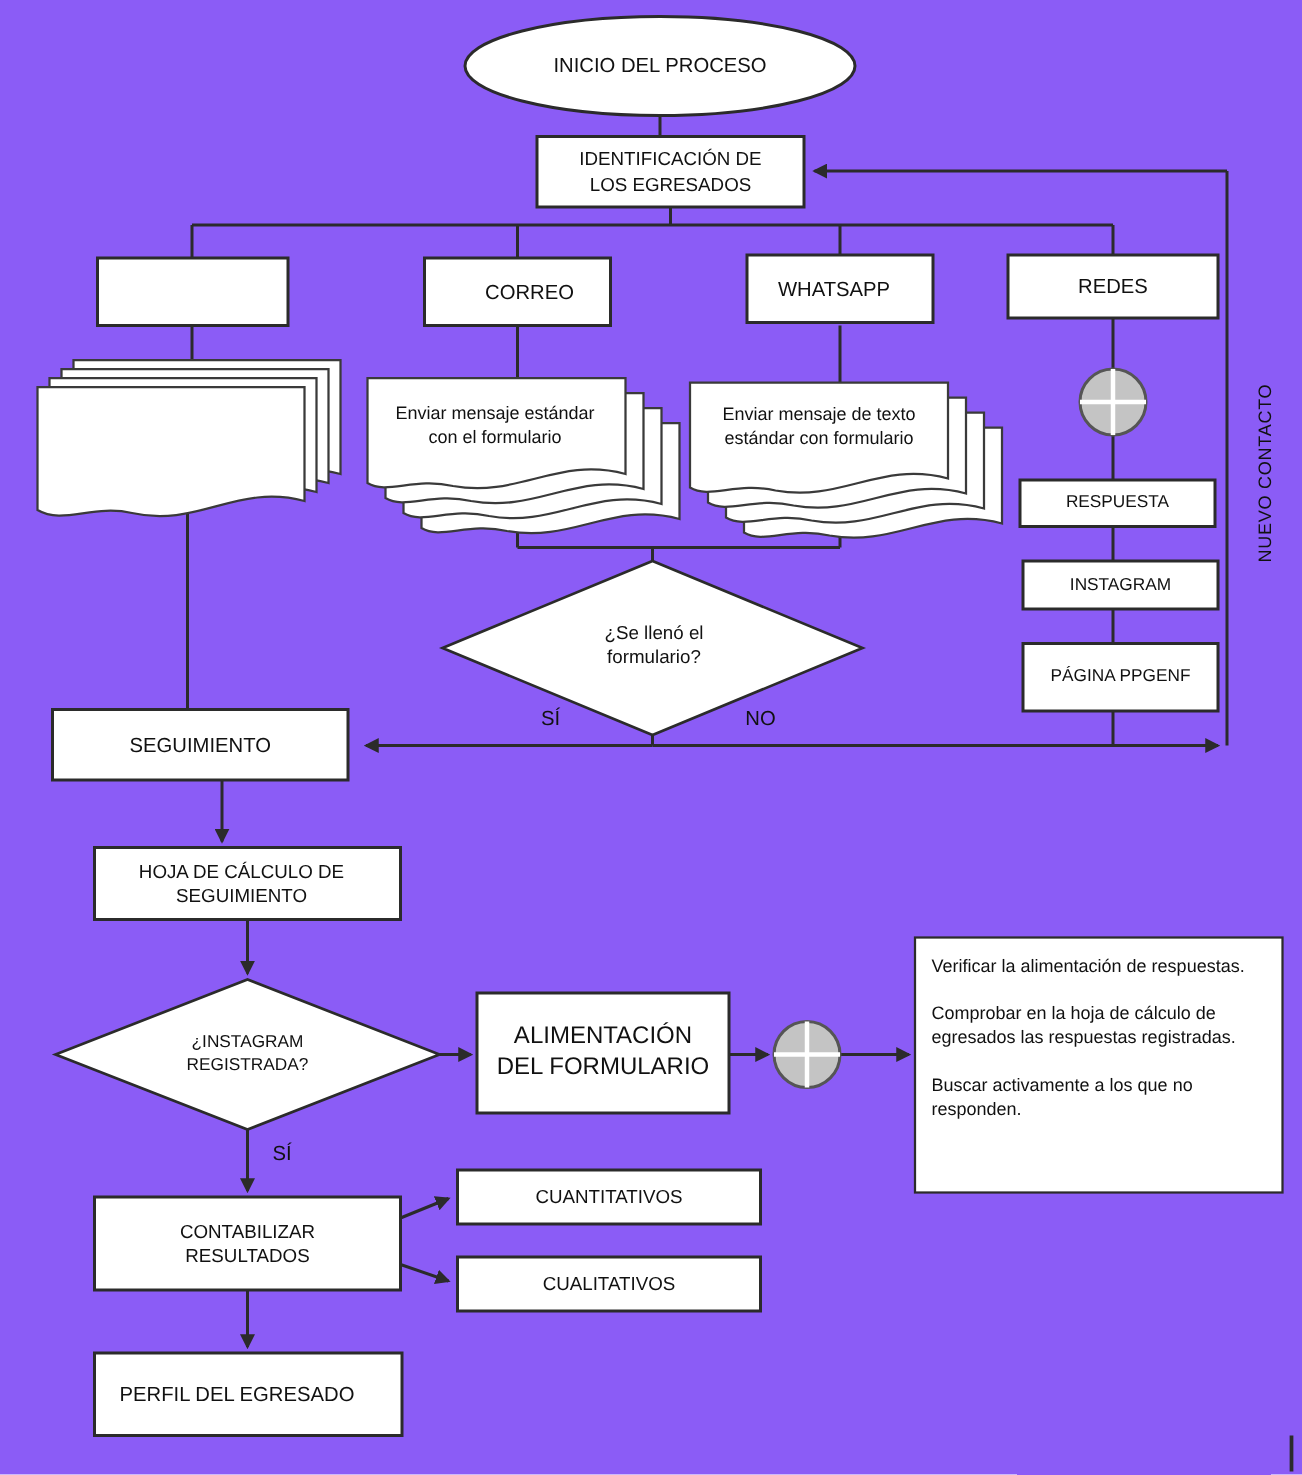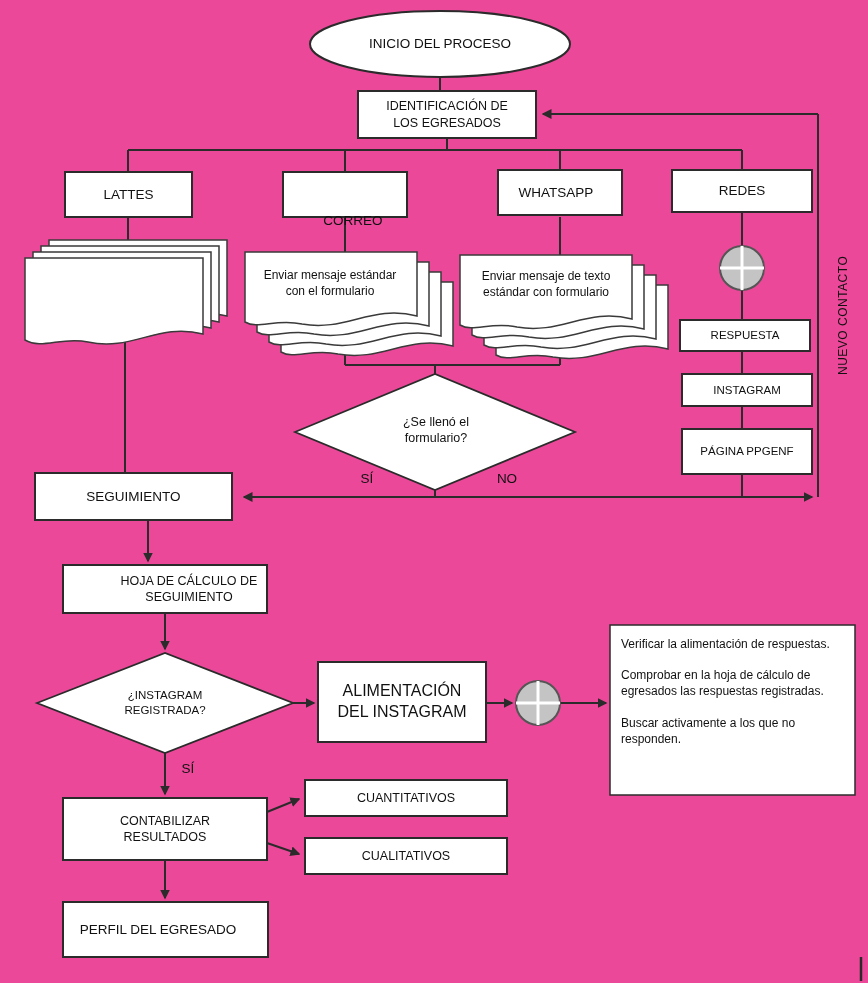--- a/index.html
+++ b/index.html
@@ -1,17 +1,17 @@
 <!DOCTYPE html>
 <html><head>
 <meta charset="utf-8">
 <style>
   html,body { margin:0; padding:0; background:#ffffff; }
   .canvas {
-    position:relative; width:868px; height:983px; background:#ec4899;
+    position:relative; width:868px; height:983px; background:#8b5cf6;
     font-family:"Liberation Sans", sans-serif; color:#111; overflow:hidden;
   }
   svg.layer { position:absolute; left:0; top:0; }
   .label {
     position:absolute; display:flex; align-items:center; justify-content:center;
     text-align:center; white-space:pre-line; line-height:1.3; font-size:13px;
     pointer-events:none;
   }
   .lbl-13-5 { font-size:13.5px; }
   .lbl-12-5 { font-size:12.5px; }
@@ -133,49 +133,48 @@
       <circle cx="538" cy="703" r="22" fill="#c4c4c4" stroke="#555555" stroke-width="2"></circle>
       <line x1="516" y1="703" x2="560" y2="703" stroke="#ffffff" stroke-width="3"></line>
       <line x1="538" y1="681" x2="538" y2="725" stroke="#ffffff" stroke-width="3"></line>
     </g>
   </svg>
 
   <div class="label lbl-13-5" style="left:310px; top:26px; width:260px; height:36px;">INICIO DEL PROCESO</div>
   <div class="label lbl-12-5" style="left:358px; top:92px; width:178px; height:45px;">IDENTIFICACIÓN DE
 LOS EGRESADOS</div>
 
-  <div class="label lbl-13-5" style="left:65px; top:172px; width:127px; height:45px;">LATTES</div>
-  <div class="label lbl-13-5" style="left:283px; top:172px; width:140px; height:45px;margin-top:26px;">CORREO</div>
+  <div class="label lbl-13-5" style="left:283px; top:172px; width:140px; height:45px;">CORREO</div>
   <div class="label lbl-13-5" style="left:498px; top:170px; width:116px; height:45px;">WHATSAPP</div>
   <div class="label lbl-13-5" style="left:672px; top:170px; width:140px; height:42px;">REDES</div>
 
   <div class="label lbl-12" style="left:250px; top:260px; width:160px; height:48px;">Enviar mensaje estándar
 con el formulario</div>
   <div class="label lbl-12" style="left:466px; top:263px; width:160px; height:44px;">Enviar mensaje de texto
 estándar con formulario</div>
 
   <div class="label lbl-11-5" style="left:680px; top:320px; width:130px; height:31px;">RESPUESTA</div>
   <div class="label lbl-11-5" style="left:682px; top:374px; width:130px; height:32px;">INSTAGRAM</div>
   <div class="label lbl-11-5" style="left:682px; top:429px; width:130px; height:45px;">PÁGINA PPGENF</div>
 
   <div class="vertical-text" style="left:833px; top:238px; width:20px; height:155px;">NUEVO CONTACTO</div>
 
   <div class="label lbl-12-5" style="left:355px; top:405px; width:162px; height:50px;">¿Se llenó el
 formulario?</div>
   <div class="label lbl-13-5" style="left:352px; top:468px; width:30px; height:22px;">SÍ</div>
   <div class="label lbl-13-5" style="left:490px; top:468px; width:34px; height:22px;">NO</div>
 
   <div class="label lbl-13-5" style="left:35px; top:473px; width:197px; height:47px;">SEGUIMIENTO</div>
-  <div class="label lbl-12-5" style="left:63px; top:566px; width:196px; height:46px;margin-left:28px;">HOJA DE CÁLCULO DE
+  <div class="label lbl-12-5" style="left:63px; top:566px; width:196px; height:46px;">HOJA DE CÁLCULO DE
 SEGUIMIENTO</div>
 
   <div class="label lbl-11-5" style="left:90px; top:680px; width:150px; height:46px;">¿INSTAGRAM
 REGISTRADA?</div>
   <div class="label lbl-16" style="left:318px; top:663px; width:168px; height:78px;">ALIMENTACIÓN
-DEL INSTAGRAM</div>
+DEL FORMULARIO</div>
   <div class="label lbl-13-5" style="left:174px; top:758px; width:28px; height:22px;">SÍ</div>
 
   <div class="label lbl-12-5" style="left:63px; top:799px; width:204px; height:60px;">CONTABILIZAR
 RESULTADOS</div>
   <div class="label lbl-12-5" style="left:305px; top:780px; width:202px; height:36px;">CUANTITATIVOS</div>
   <div class="label lbl-12-5" style="left:305px; top:838px; width:202px; height:36px;">CUALITATIVOS</div>
   <div class="label lbl-13-5" style="left:63px; top:902px; width:190px; height:55px;">PERFIL DEL EGRESADO</div>
 
   <div class="notes-box" style="left:621px; top:636px; width:224px;">
     <p>Verificar la alimentación de respuestas.</p>

